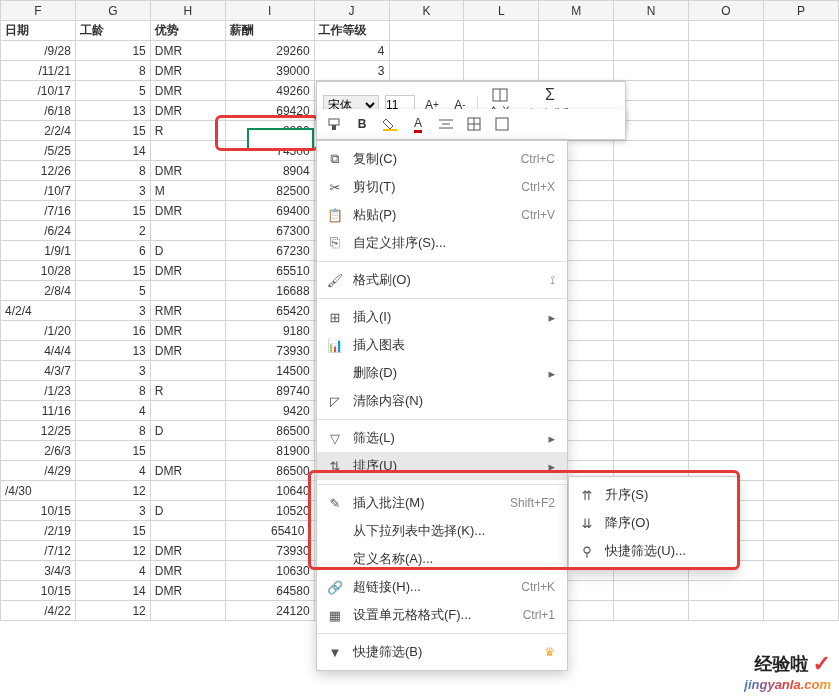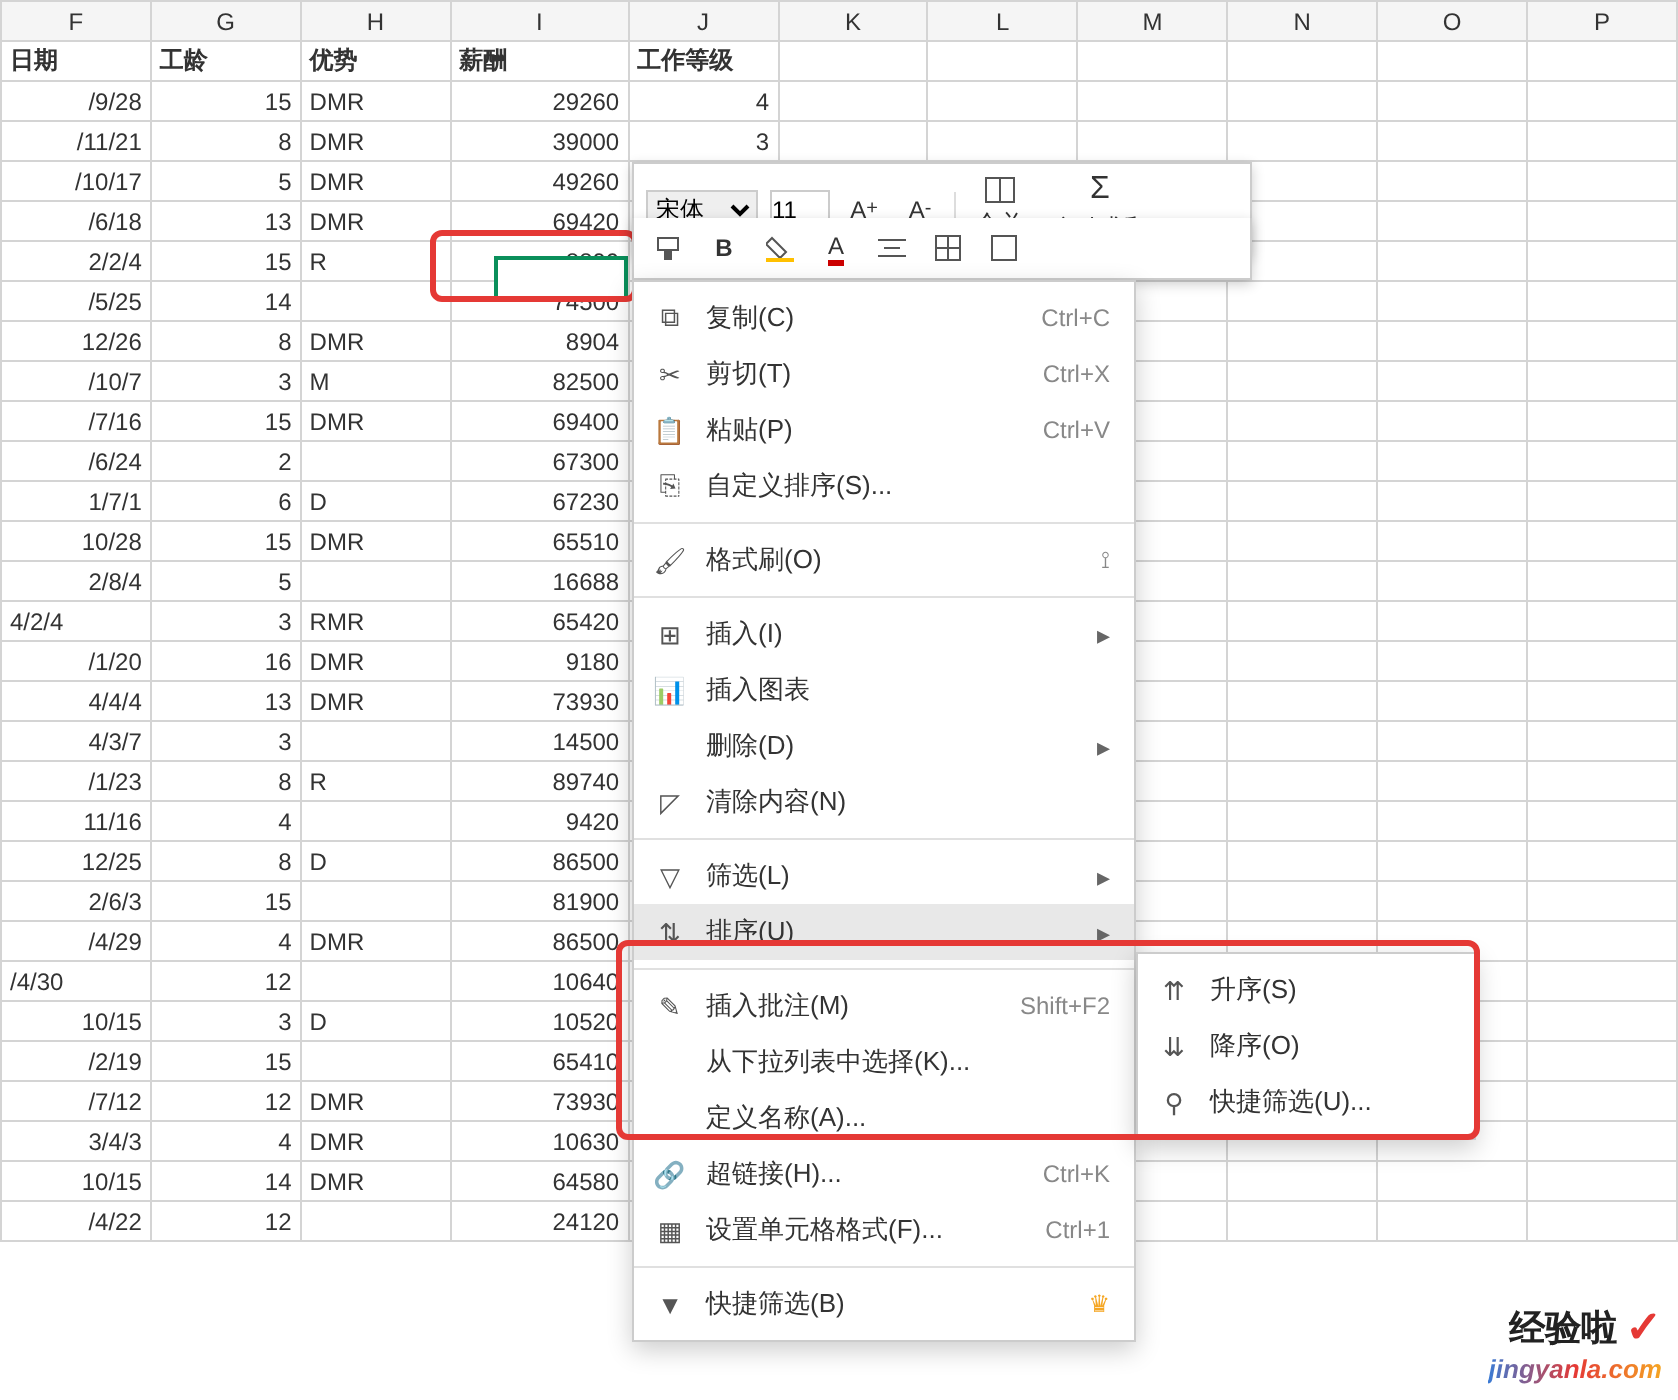--- a/index.html
+++ b/index.html
@@ -200,21 +200,21 @@
           <td class="num" style="text-align: right;">67300</td>
           <td></td>
           <td></td>
           <td></td>
           <td></td>
           <td></td>
           <td></td>
           <td></td>
         </tr>
         <tr>
-          <td class="txt" style="text-align: right;">1/7/1</td>
+          <td class="txt" style="text-align: right;">1/9/1</td>
           <td class="num" style="text-align: right;">6</td>
           <td class="txt" style="text-align: left;">D</td>
           <td class="num" style="text-align: right;">67230</td>
           <td class="num" style="text-align: right;">5</td>
           <td></td>
           <td></td>
           <td></td>
           <td></td>
           <td></td>
           <td></td>
@@ -385,21 +385,21 @@
           <td></td>
           <td></td>
           <td></td>
           <td></td>
           <td></td>
         </tr>
         <tr>
           <td class="txt" style="text-align: right;">/2/19</td>
           <td class="num" style="text-align: right;">15</td>
           <td></td>
-          <td class="num" style="text-align: right; padding-left: 40px;">65410</td>
+          <td class="num" style="text-align: center; padding-left: 40px;">65410</td>
           <td></td>
           <td></td>
           <td></td>
           <td></td>
           <td></td>
           <td></td>
           <td></td>
         </tr>
         <tr>
           <td class="txt" style="text-align: right;">/7/12</td>

